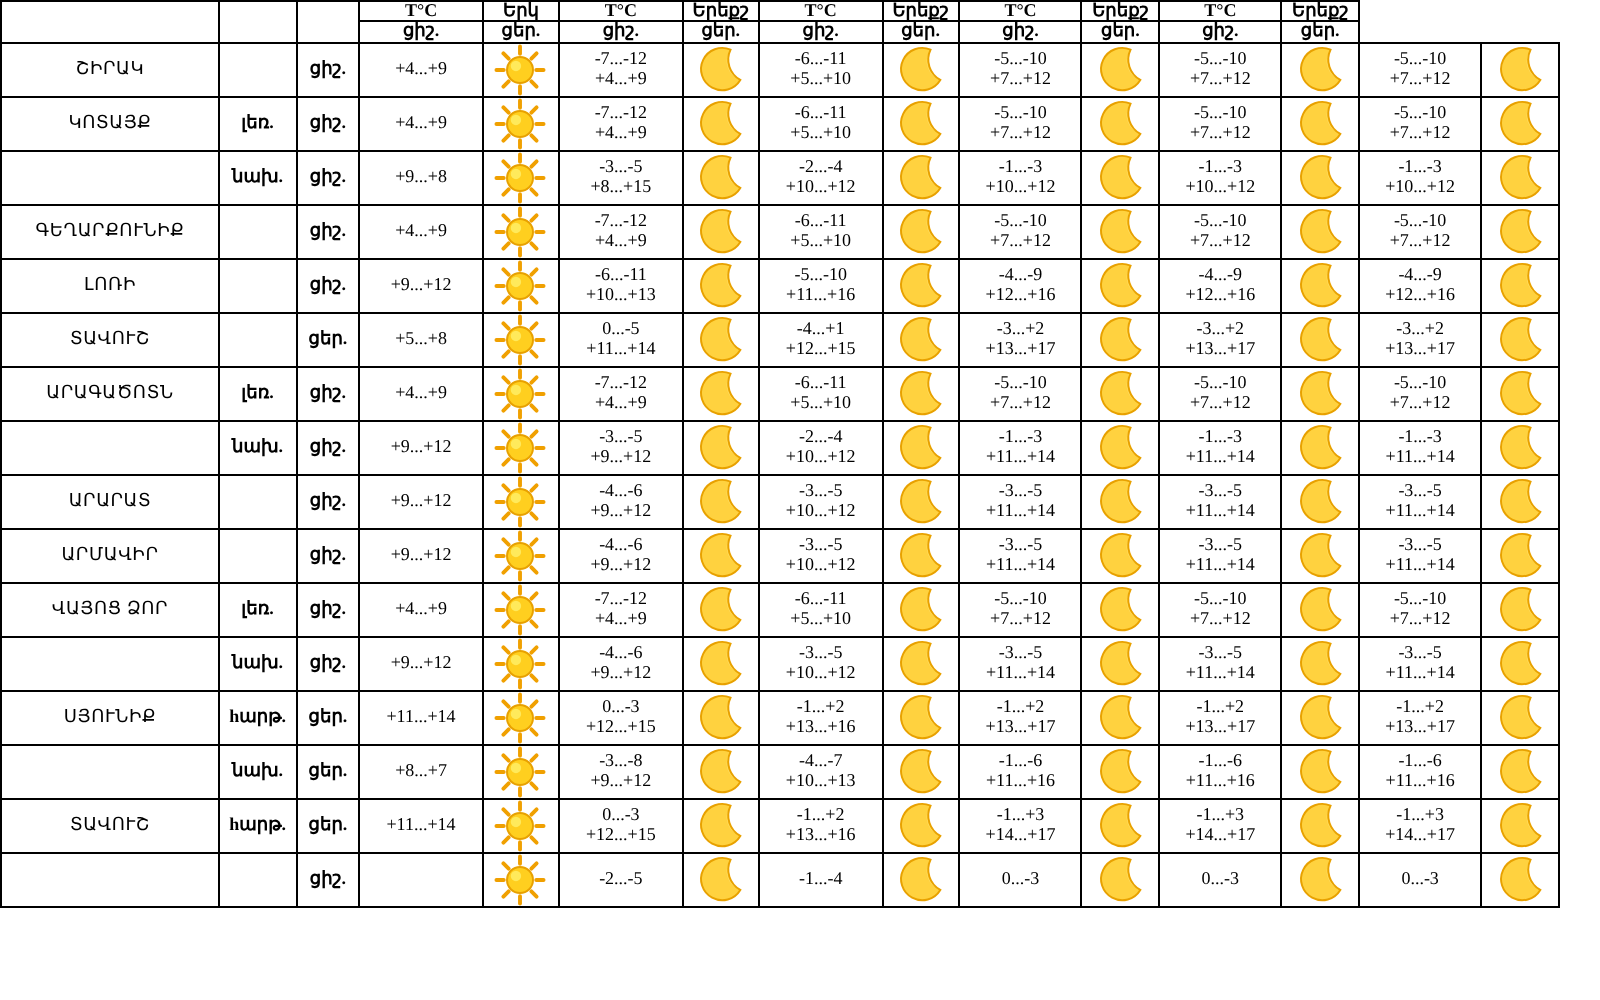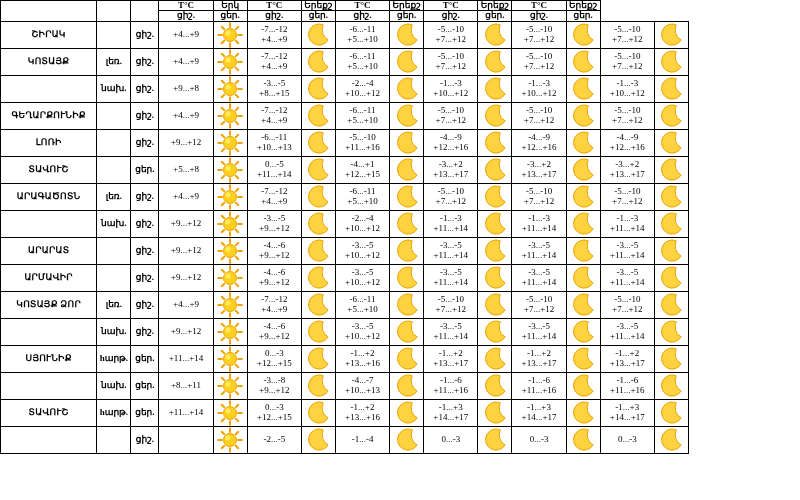--- a/index.html
+++ b/index.html
@@ -3,36 +3,36 @@
 <meta charset="utf-8">
 <style>
   html,body{margin:0;padding:0;background:#ffffff;}
   body{
     width:800px;height:500px;overflow:hidden;
     font-family:"Liberation Serif", serif;
     color:#000;
   }
   table.weather{
     border-collapse:collapse;
-    width:689px;
+    width:780px;
     table-layout:fixed;
     border-radius:26px;
   }
   table.weather td, table.weather th{
     border:1px solid #000;
     padding:0;
     text-align:center;
     vertical-align:middle;
     font-size:9px;
     line-height:1.05;
     font-family:"Liberation Serif", serif;
   }
   .region{
     font-size:10px;
-    font-weight:bold;
+    font-weight:normal;
     letter-spacing:.3px;
   }
   .sub{
     font-size:8px;
     font-weight:bold;
   }
   .hdr{
     font-size:9px;
     font-weight:bold;
   }
@@ -959,21 +959,21 @@
         <td class="iconcell">
           <div class="icowrap">
             <svg width="26" height="26" viewBox="0 0 32 32">
               <path d="M22.5 3.5a13 13 0 1 0 6 18.6A14.2 14.2 0 0 1 22.5 3.5z" fill="#ffd23f" stroke="#e8a100" stroke-width="1.2"></path>
               <path d="M21 6.5a11 11 0 0 0 5.2 14.1A11.6 11.6 0 0 1 21 6.5z" fill="#fff0a0" opacity=".55"></path>
             </svg>
           </div>
         </td>
       </tr>
       <tr>
-        <td class="region">ԿՈՏԱՅՔ ՁՈՐ</td>
+        <td class="region">ՎԱՅՈՑ ՁՈՐ</td>
         <td class="sub">լեռ.</td>
         <td class="sub">ցիշ.</td>
         <td class="temp">
           <div>+4...+9</div>
         </td>
         <td class="iconcell">
           <div class="icowrap">
             <svg width="26" height="26" viewBox="0 0 32 32">
               <g stroke="#f0a000" stroke-width="2.4" stroke-linecap="round">
                 <line x1="16" y1="1.5" x2="16" y2="6"></line>
@@ -1221,21 +1221,21 @@
               <path d="M21 6.5a11 11 0 0 0 5.2 14.1A11.6 11.6 0 0 1 21 6.5z" fill="#fff0a0" opacity=".55"></path>
             </svg>
           </div>
         </td>
       </tr>
       <tr>
         <td class="region"></td>
         <td class="sub">նախ.</td>
         <td class="sub">ցեր.</td>
         <td class="temp">
-          <div>+8...+11</div>
+          <div>+8...+7</div>
         </td>
         <td class="iconcell">
           <div class="icowrap">
             <svg width="26" height="26" viewBox="0 0 32 32">
               <g stroke="#f0a000" stroke-width="2.4" stroke-linecap="round">
                 <line x1="16" y1="1.5" x2="16" y2="6"></line>
                 <line x1="16" y1="26" x2="16" y2="30.5"></line>
                 <line x1="1.5" y1="16" x2="6" y2="16"></line>
                 <line x1="26" y1="16" x2="30.5" y2="16"></line>
                 <line x1="5.8" y1="5.8" x2="9" y2="9"></line>

